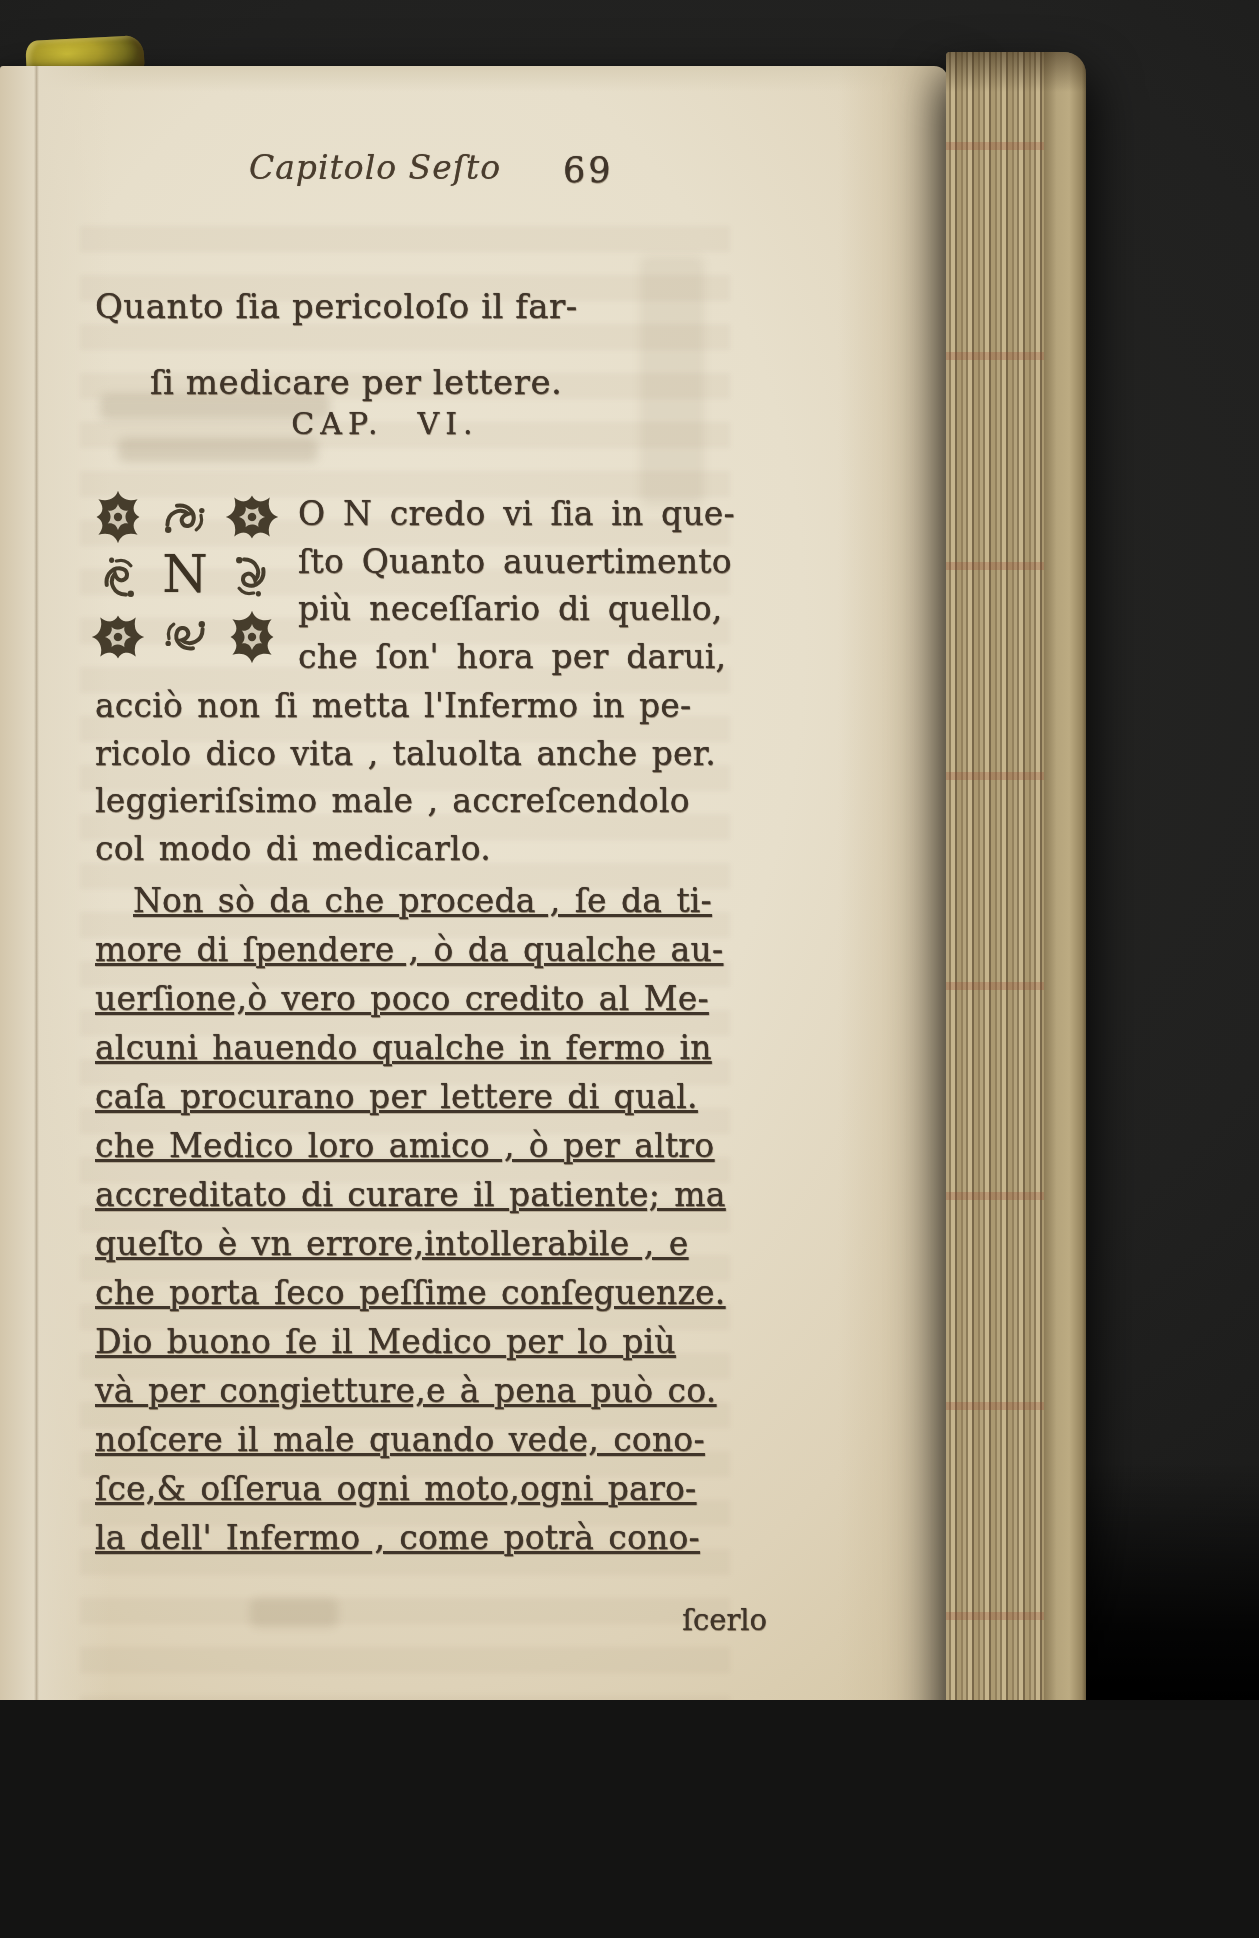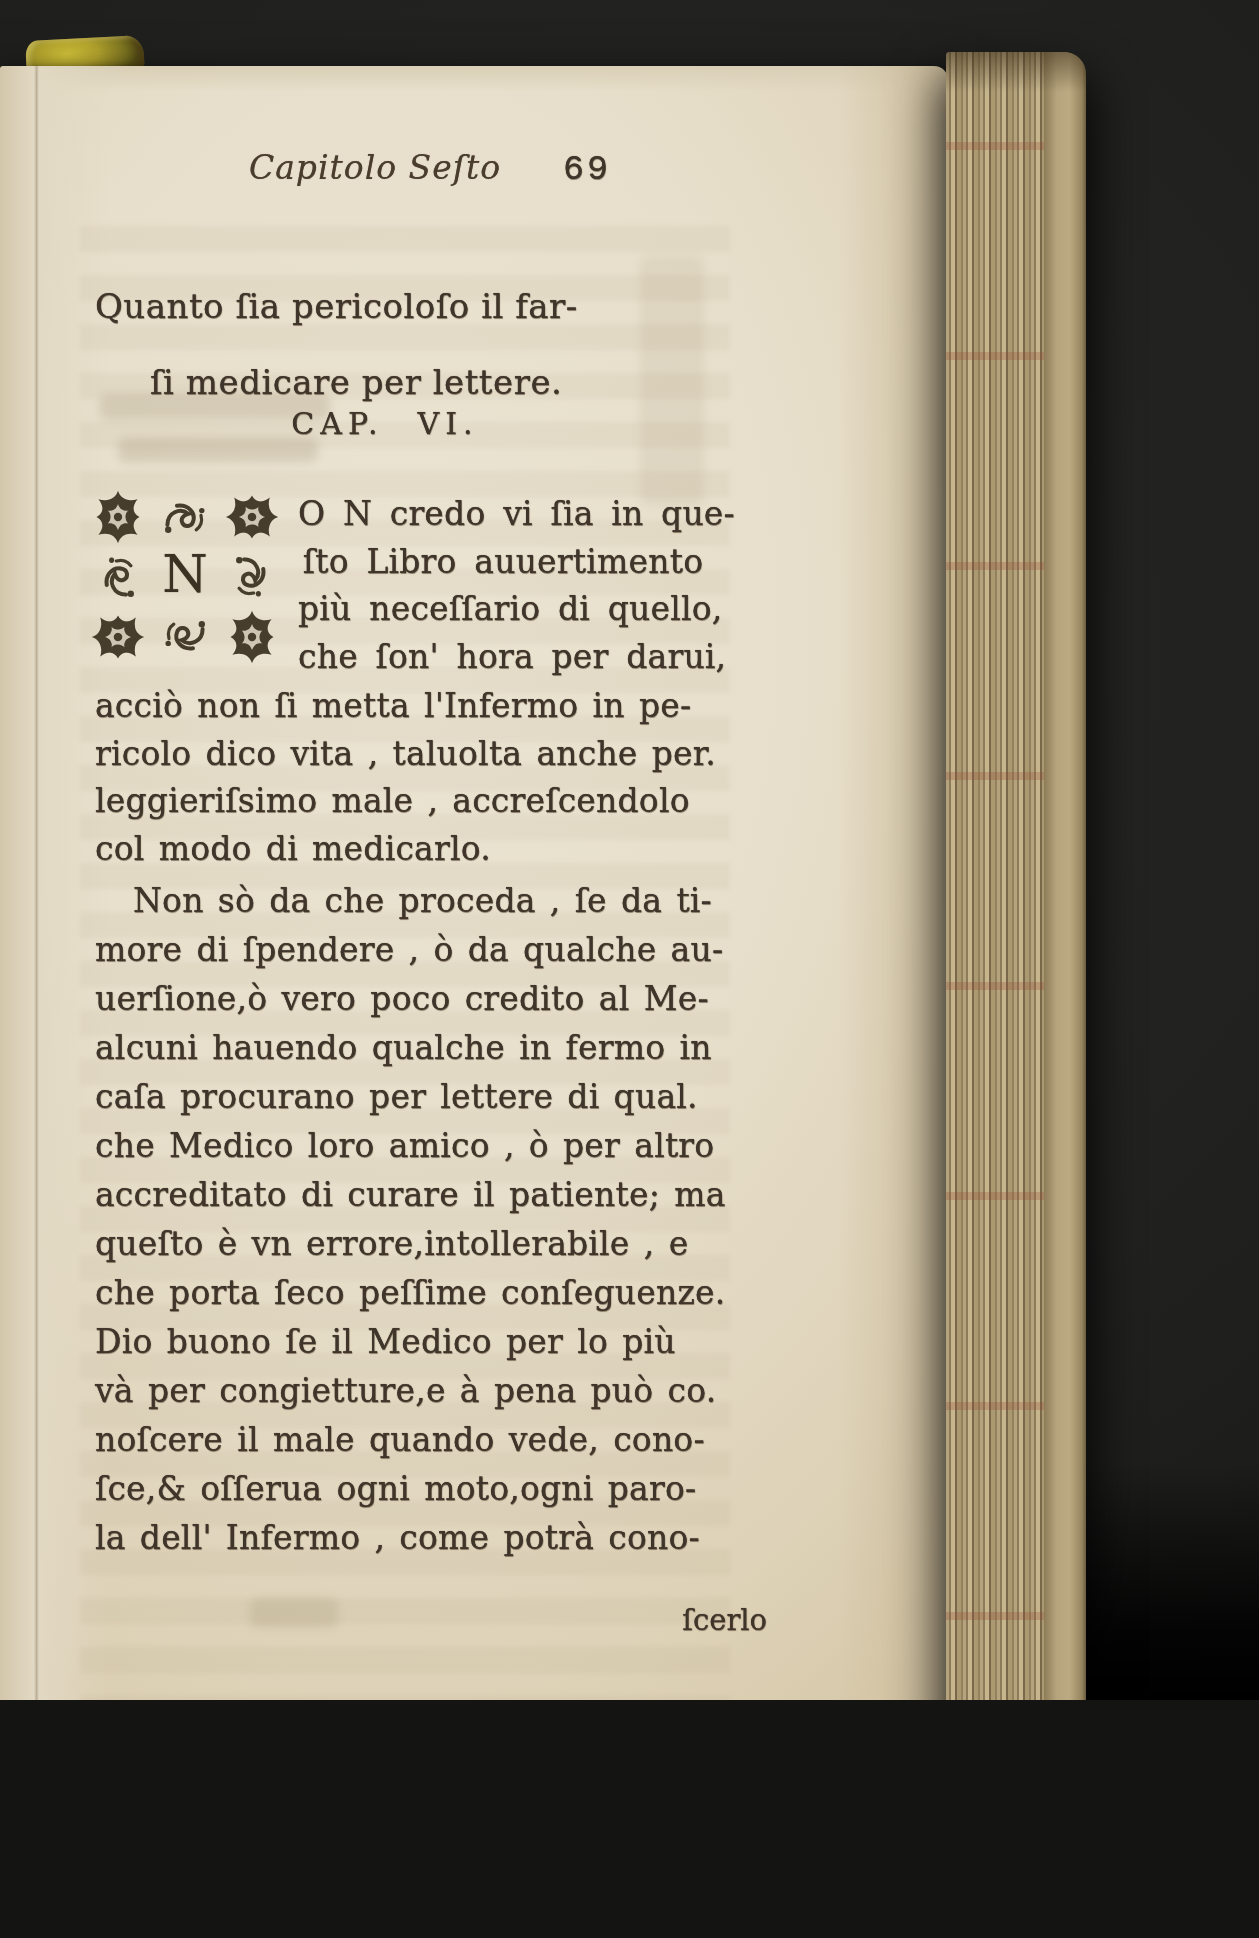--- a/index.html
+++ b/index.html
@@ -45,21 +45,21 @@
   .g2{left:118px;top:372px;width:200px;height:24px;}
   .g3{left:640px;top:190px;width:64px;height:250px;opacity:.5;}
   .g4{left:250px;top:1532px;width:88px;height:30px;opacity:.8;}
   
   .ink{color:#40352a;text-shadow:0 0 .8px rgba(64,53,42,.9), .5px .5px .7px rgba(80,62,40,.55);}
   .running-header{
     position:absolute;left:95px;top:82px;width:560px;text-align:center;
     font-style:italic;font-size:33px;letter-spacing:1px;color:#4a3d2e;
     text-shadow:0 0 .7px rgba(74,61,46,.8);
   }
-  .page-number{position:absolute;left:563px;top:84px;font-size:35px;letter-spacing:3px;font-family:Liberation Mono, monospace;}
+  .page-number{position:absolute;left:563px;top:84px;font-size:35px;letter-spacing:3px;}
   .title{position:absolute;font-size:34px;letter-spacing:.5px;white-space:nowrap;margin-top:44px;}
   .title.l1{left:95px;top:176px;}
   .title.l2{left:150px;top:252px;}
   .cap-heading{position:absolute;left:79px;top:340px;width:612px;text-align:center;font-size:30px;letter-spacing:6px;}
   .cap-heading .num{margin-left:34px;}
   
   .initial-block{
     position:absolute;left:84px;top:420px;width:202px;height:184px;
     display:grid;grid-template-columns:repeat(3,1fr);grid-template-rows:62px 58px 62px;
     align-items:center;justify-items:center;color:#39301f;
@@ -71,21 +71,21 @@
     font-size:52px;line-height:1;color:#3c3223;
     text-shadow:0 0 1px rgba(60,50,35,.9);padding-bottom:6px;
   }
   
   .line{white-space:nowrap;font-size:33px;word-spacing:3.5px;letter-spacing:.2px;}
   .p1-head{position:absolute;left:298px;top:424px;width:410px;}
   .p1-head .line{line-height:47.5px;word-spacing:7px;text-align:center;}
   .p1-rest{position:absolute;left:95px;top:616px;width:614px;}
   .p1-rest .line{line-height:47.7px;}
   .p2{position:absolute;left:95px;top:810px;width:614px;}
-  .p2 .line{line-height:49px;}
+  .p2 .line{line-height:49px;text-decoration:underline;}
   .p2 .line.indent{padding-left:38px;}
   .catchword{position:absolute;left:95px;top:1537px;width:672px;text-align:right;font-size:29px;}
   
   .fore-edge{
     position:absolute;left:946px;top:52px;width:140px;height:1774px;
     border-radius:4px 22px 10px 6px;overflow:hidden;
     box-shadow:0 26px 50px 4px rgba(0,0,0,.9);
   }
   .fe-stripes{
     position:absolute;left:0;top:0;width:98px;height:100%;
@@ -172,21 +172,21 @@
       <svg class="orn small r180">
           <use href="#fleuronB"></use>
         </svg>
       <svg class="orn r180">
           <use href="#fleuronA"></use>
         </svg>
     </div>
 
     <div class="p1-head">
       <div class="line ink">O N credo vi ſia in que-</div>
-      <div class="line ink">ſto Libro auuertimento</div>
+      <div class="line ink">ſto Quanto auuertimento</div>
       <div class="line ink">più neceſſario di quello,</div>
       <div class="line ink">che ſon' hora per darui,</div>
     </div>
 
     <div class="p1-rest">
       <div class="line ink">acciò non ſi metta l'Infermo in pe-</div>
       <div class="line ink">ricolo dico vita , taluolta anche per.</div>
       <div class="line ink">leggieriſsimo male , accreſcendolo</div>
       <div class="line ink">col modo di medicarlo.</div>
     </div>

